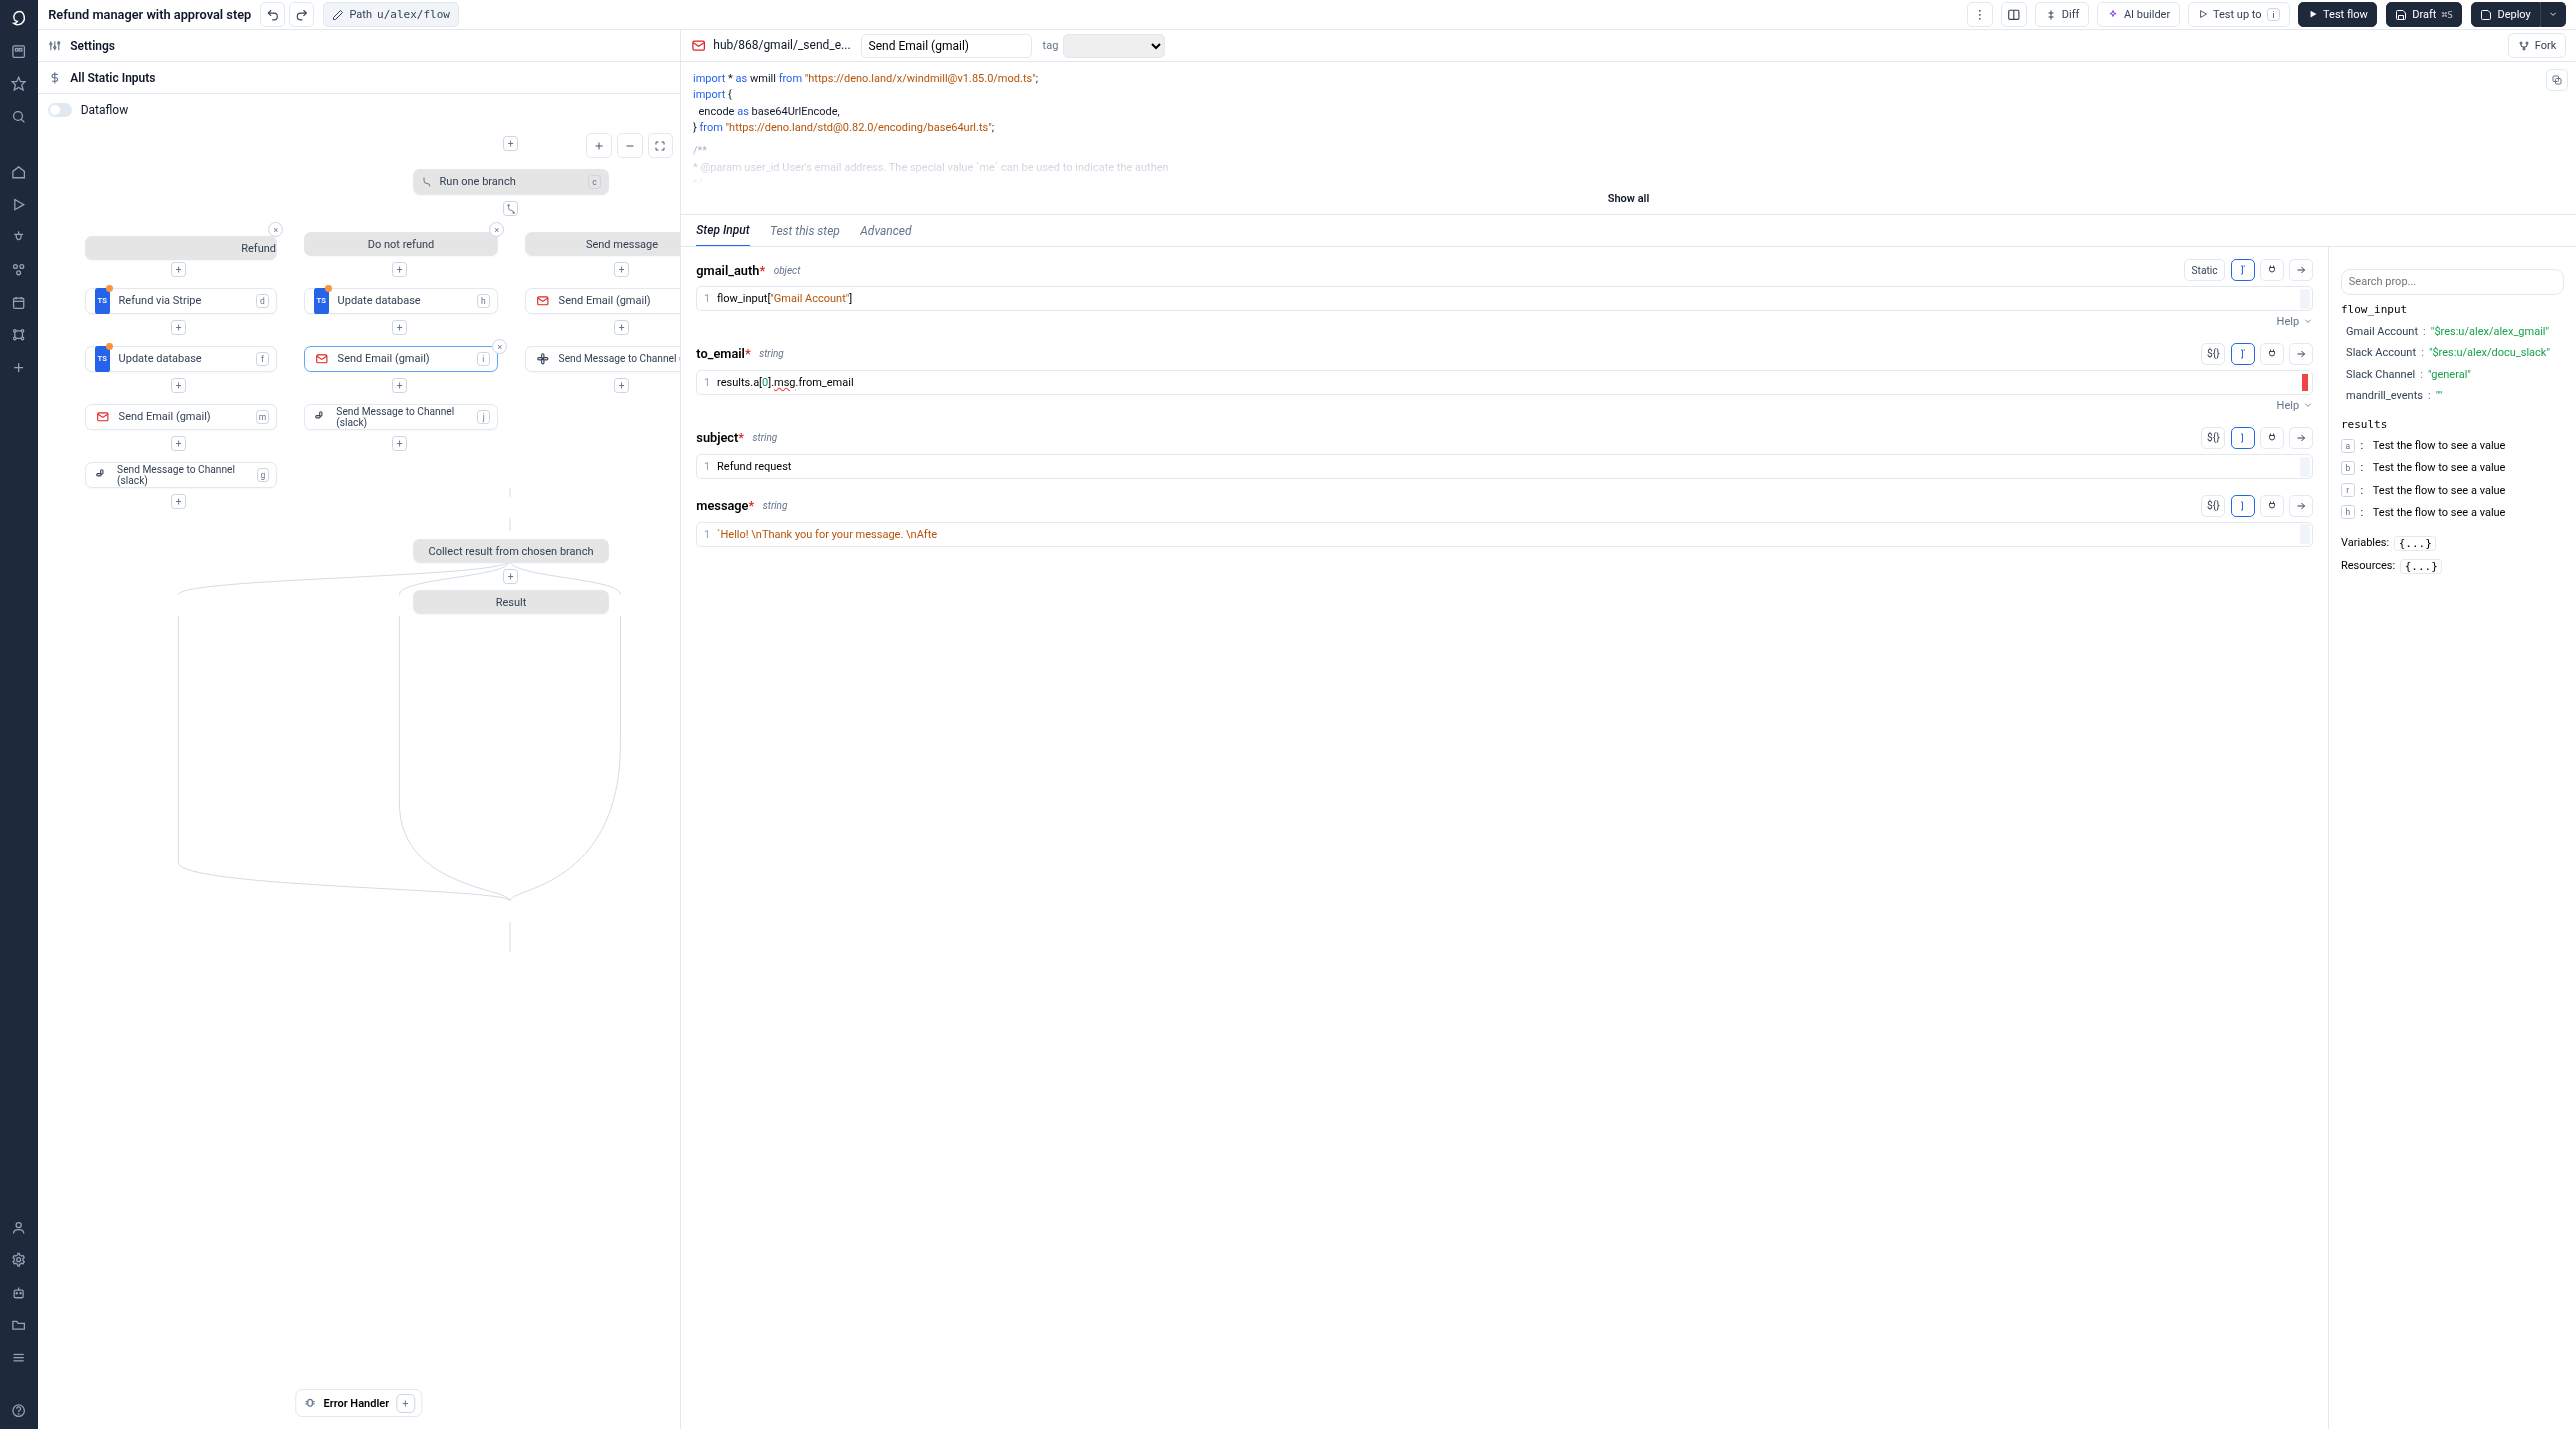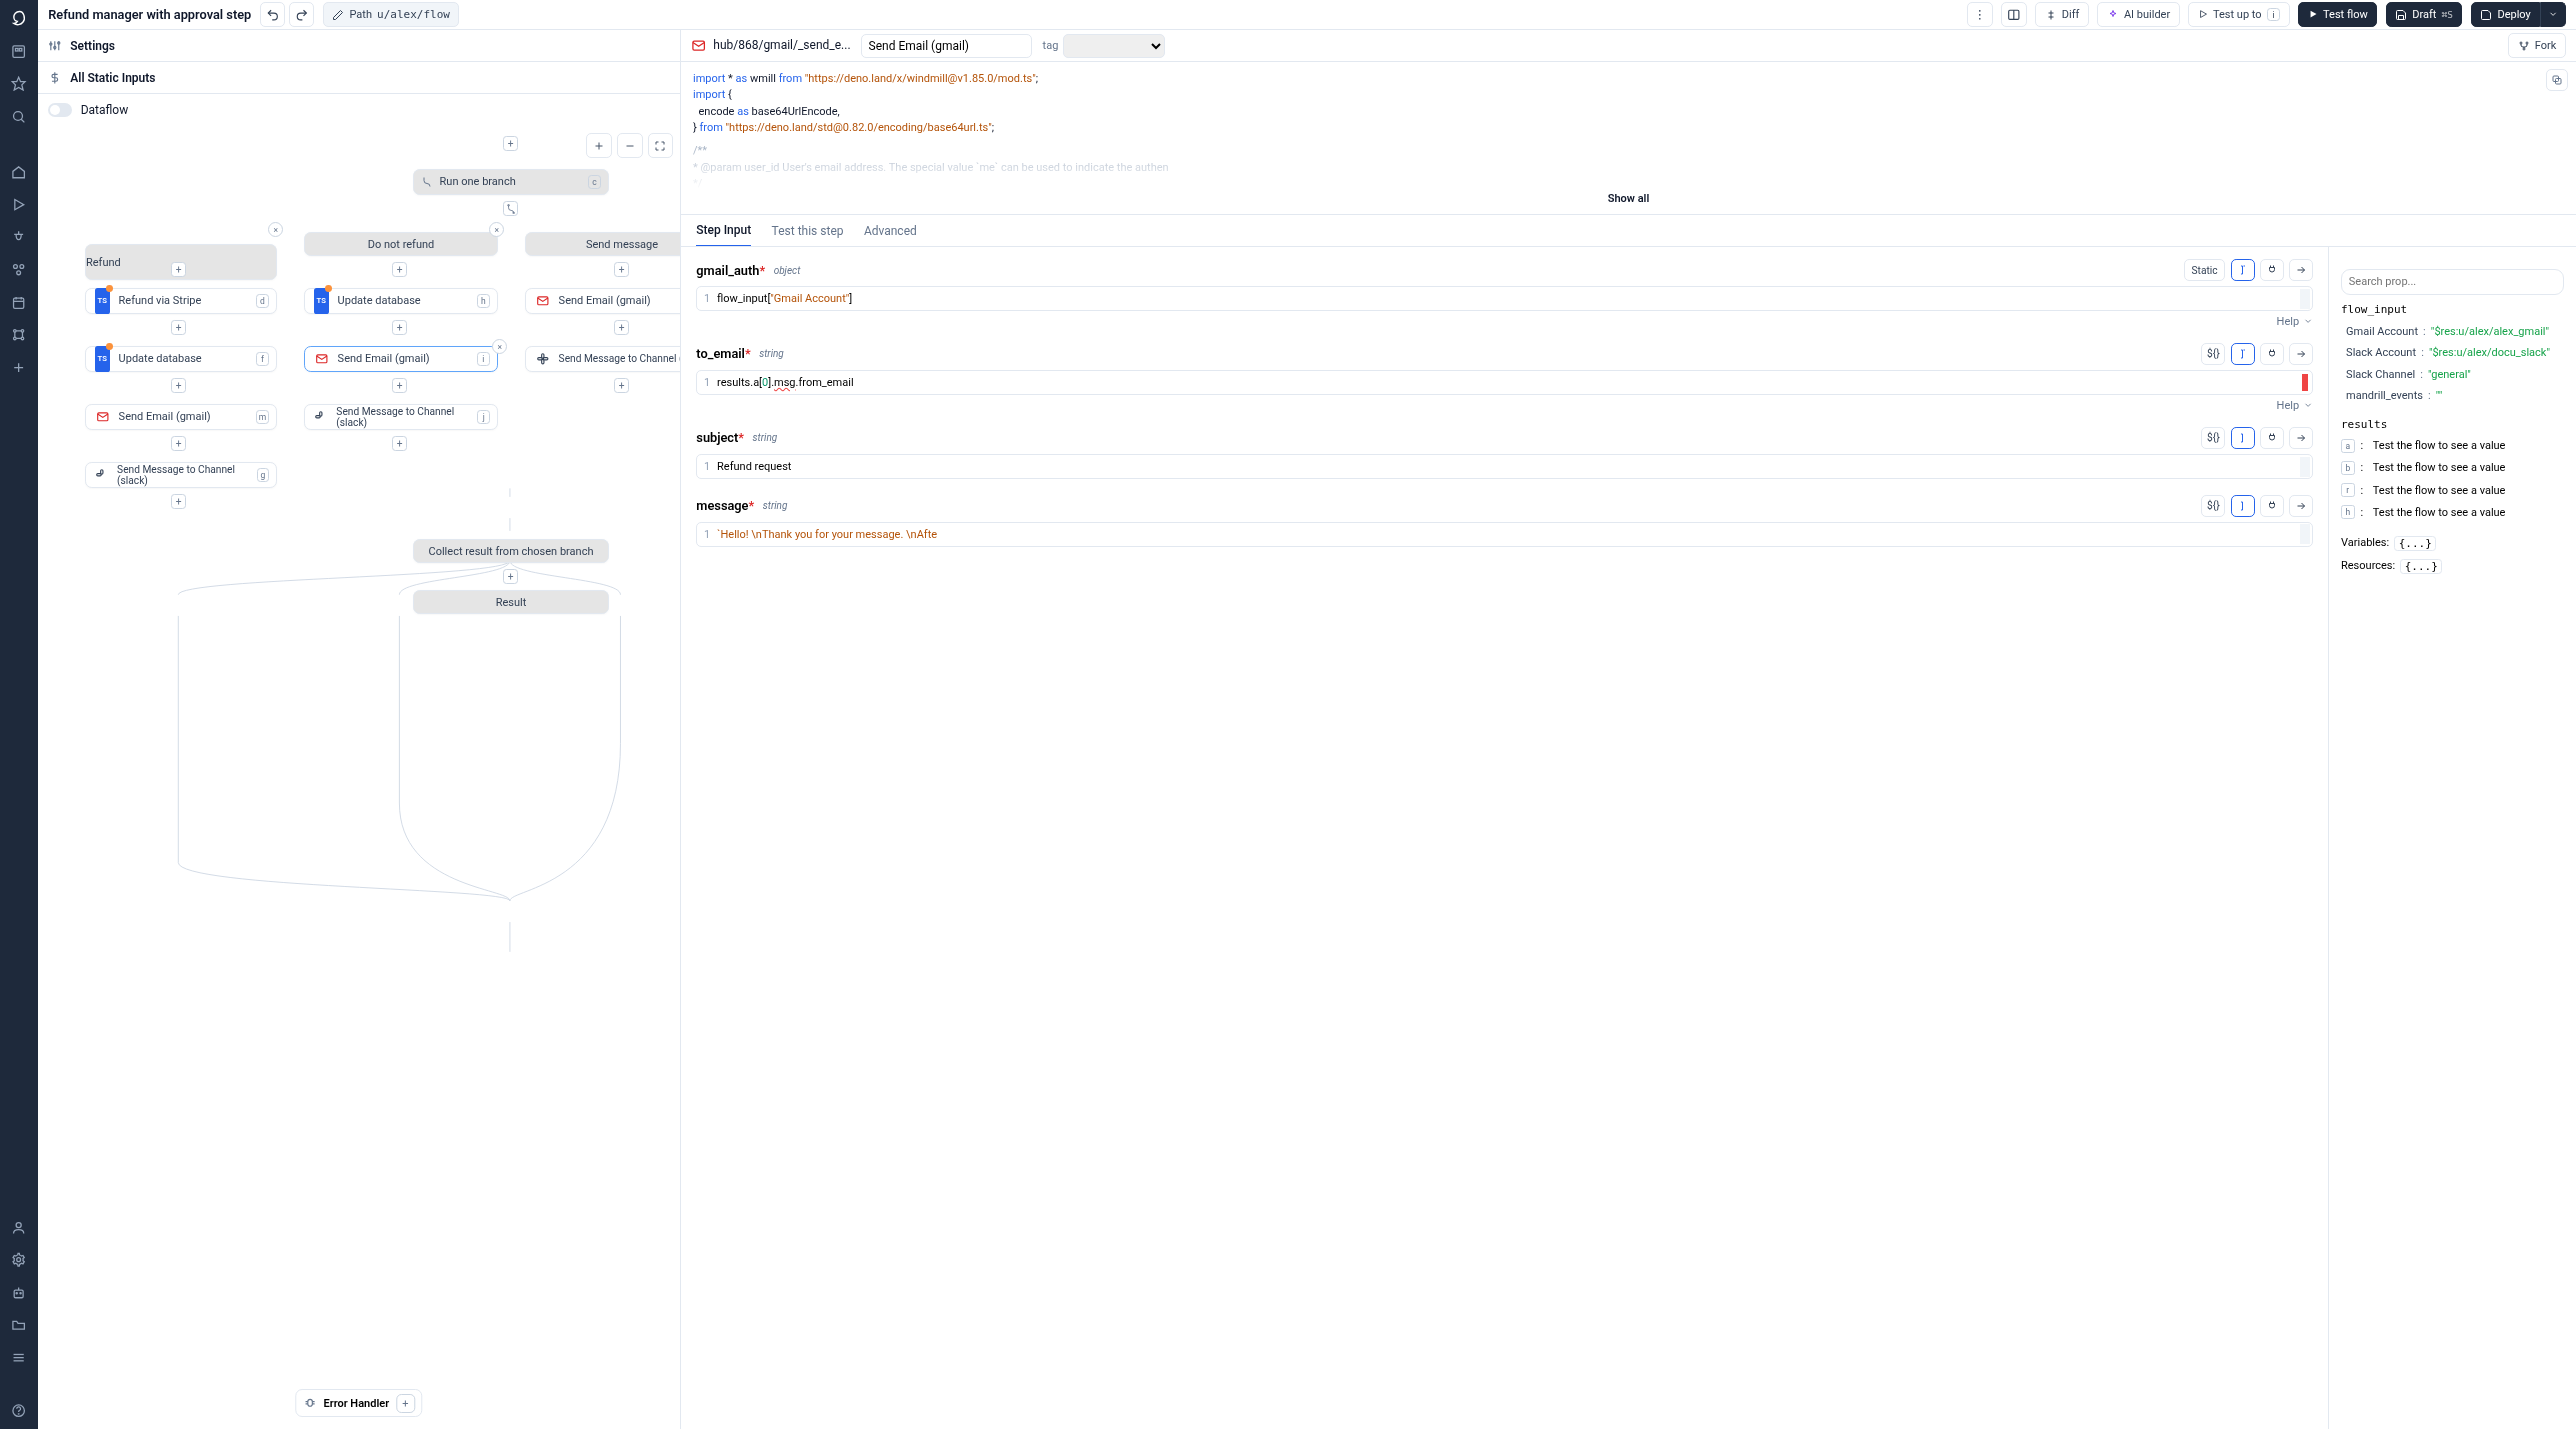--- a/index.html
+++ b/index.html
@@ -62,21 +62,21 @@
 .r-fork { margin-left:auto; }
 
 .code-area { position:relative; height: 153px; overflow:hidden; border-bottom:0.9px solid #e2e8f0; padding: 8.5px 12px; font-family: ui-monospace, Menlo, monospace; font-size: 11px; line-height: 1.5; color:#0f172a; }
 .code-area .kw { color:#2563eb; }
 .code-area .str { color:#b45309; }
 .code-area .cm { color:#94a3b8; }
 .code-area .fade { position:absolute; left:0;right:0;bottom:0; height:77px; background:linear-gradient(to bottom, rgba(255,255,255,0), #fff 70%); display:flex; align-items:flex-end; justify-content:center; padding-bottom:6.8px; }
 .show-all { font-weight:600; color:#0f172a; cursor:pointer; }
 .code-copy { position:absolute; right:8.5px; top:6.8px; width:22px;height:22px;border:0.9px solid #e2e8f0;border-radius:5.1px;display:flex;align-items:center;justify-content:center;color:#64748b; }
 
-.tabs { display:flex; gap: 20.4px; padding: 0 15.3px; border-bottom:0.9px solid #e2e8f0; height:32px; align-items:flex-end; }
+.tabs { display:flex; gap: 20.4px; padding: 0 15.3px; border-bottom:0.9px solid #e2e8f0; height:32px; align-items:flex-end;font-style:italic; }
 .tab { padding-bottom:8.5px; font-size:12px; color:#64748b; cursor:pointer; }
 .tab.active { color:#0f172a; border-bottom:1.7px solid #2563eb; font-weight:500; }
 
 .r-body { flex:1; display:flex; min-height:0; }
 .inputs-col { flex:1; overflow:auto; padding: 12px 15.3px; border-right:0.9px solid #e2e8f0; }
 .fill-row { display:flex; justify-content:flex-end; margin-bottom: 8.5px; }
 .fill-btn { color:#2563eb; font-size:11px; display:flex; align-items:center; gap:5.1px; cursor:pointer; }
 
 .field { margin-bottom: 15.3px; }
 .field-head { display:flex; align-items:center; gap:8.5px; margin-bottom:5.1px; }
@@ -391,21 +391,21 @@
           </div>
 
         <div class="node header" style="left:375px;top:43px;width:196px;height:25.6px">
           <svg width="12" height="12" viewBox="0 0 24 24" fill="none" stroke="#64748b" stroke-width="2" style="margin:0 6.8px">
               <path d="M6 3v6a6 6 0 0 0 6 6 6 6 0 0 1 6 6"></path>
             </svg>
           <span>Run one branch</span>
           <span class="kbd-tag">c</span>
         </div>
 
-        <div class="node header" style="left:47px;top:118px;width:192px;height:36px;justify-content:flex-start">
+        <div class="node header" style="left:47px;top:110px;width:192px;height:24px;justify-content:flex-end">
             <span>Refund</span>
           </div>
         <div class="close-round" style="left:230px;top:96px">×</div>
         <div class="node header" style="left:266px;top:106px;width:194px;height:24px;justify-content:center">
             <span>Do not refund</span>
           </div>
         <div class="close-round" style="left:451px;top:96px">×</div>
         <div class="node header" style="left:487px;top:106px;width:194px;height:24px;justify-content:center">
             <span>Send message</span>
           </div>

